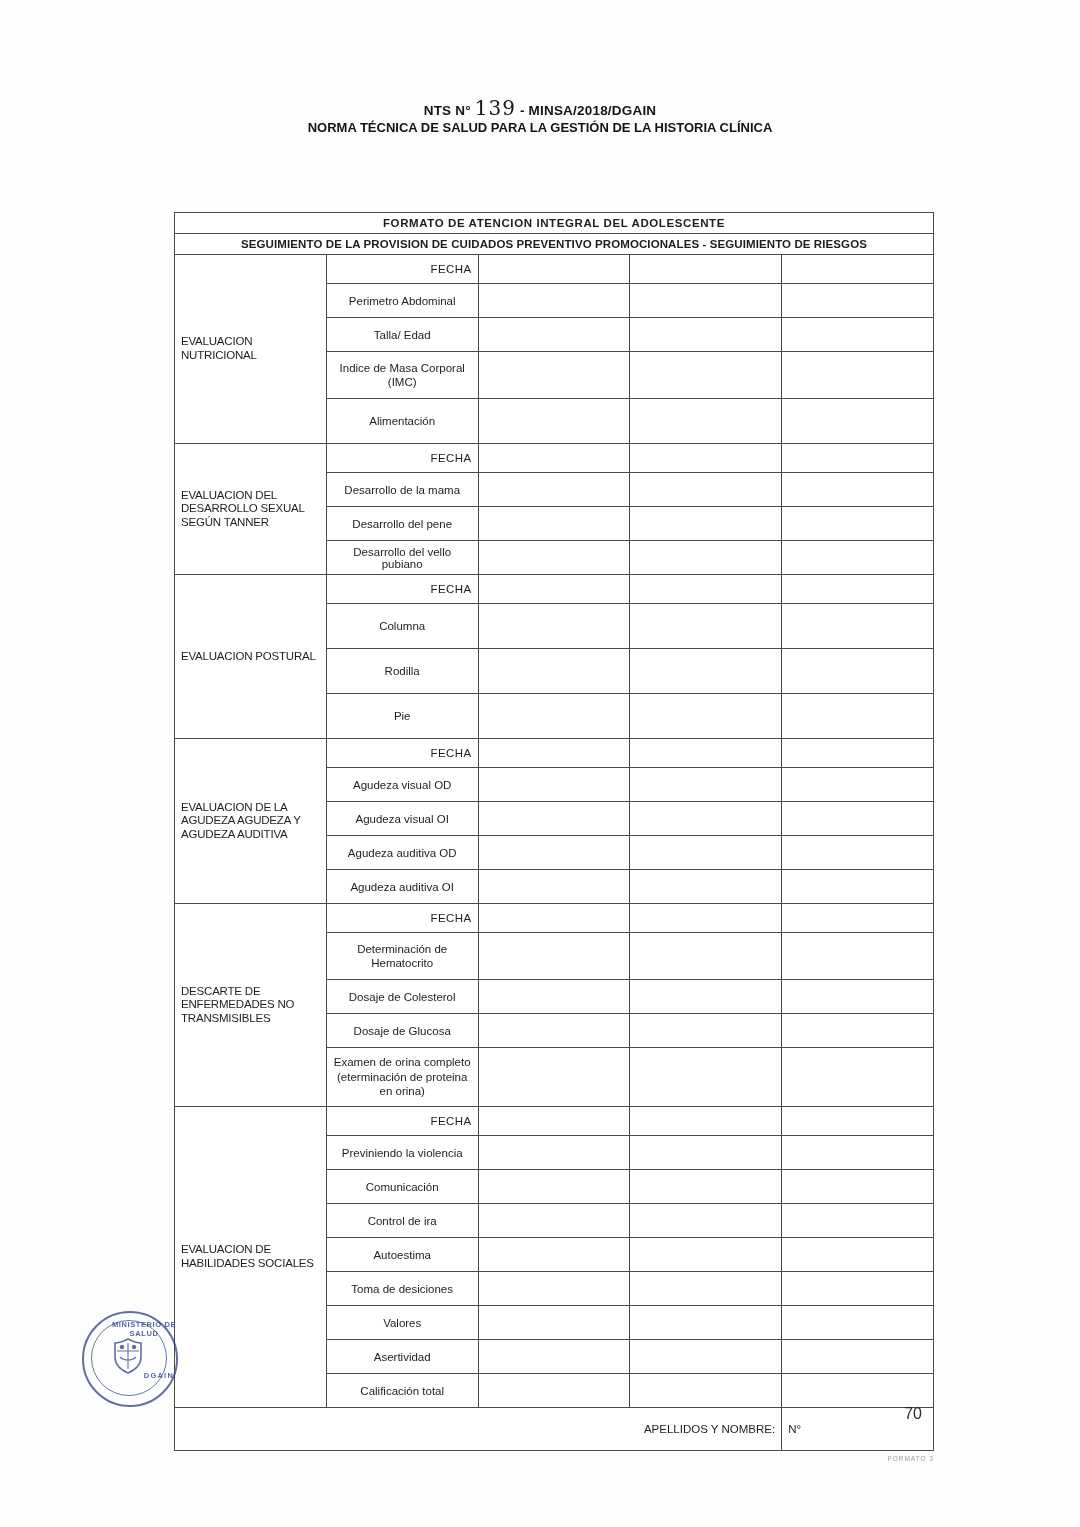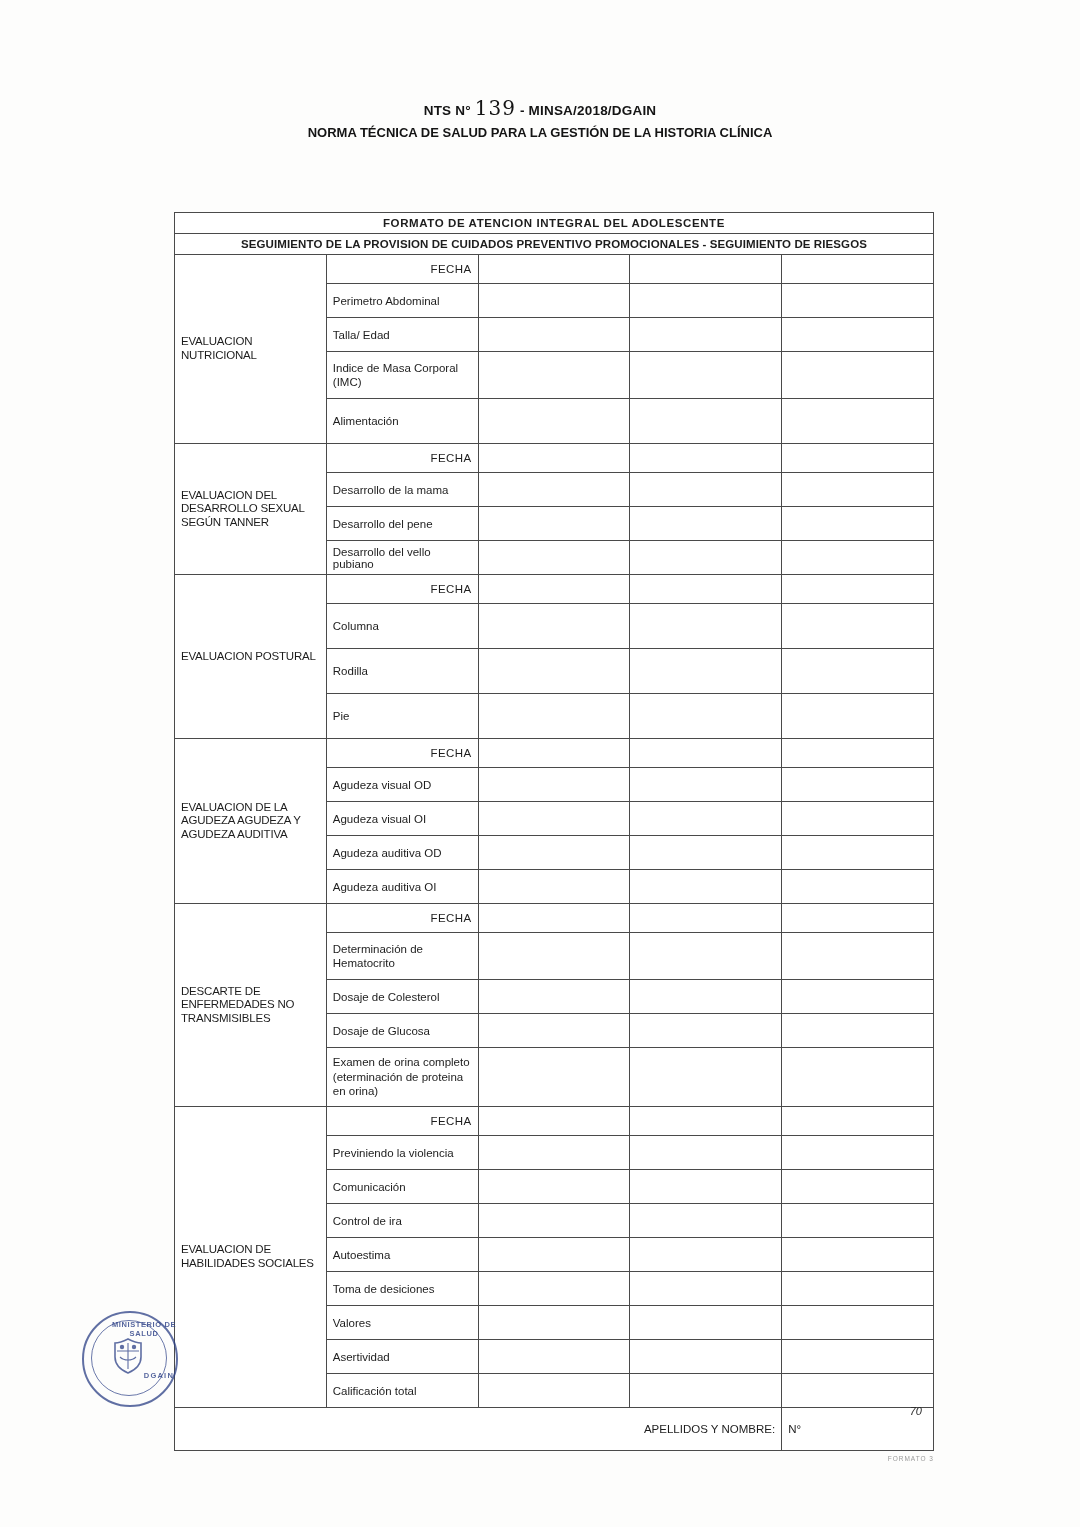--- a/index.html
+++ b/index.html
@@ -36,21 +36,20 @@
   }
   .header-line1 .handwritten {
     font-family: "DejaVu Serif", serif;
     font-size: 20px;
     font-weight: normal;
     letter-spacing: 1px;
   }
   .header-line2 {
     font-size: 13px;
     font-weight: bold;
-    margin-top: 5px;
     color: #141414;
   }
 
   .form-wrap {
     position: absolute;
     left: 174px;
     top: 212px;
     width: 760px;
   }
   table.form {
@@ -87,20 +86,21 @@
     font-size: 10.8px;
     line-height: 1.18;
     vertical-align: top;
     padding-top: 7px;
     letter-spacing: -0.2px;
     background: #f4f4f2;
   }
   td.label {
     width: 185px;
     background: #ffffff;
+    text-align: center;
   }
   td.fecha {
     width: 185px;
     text-align: right;
     font-size: 11.8px;
     letter-spacing: 0.4px;
     background: #f2f2f0;
     padding-right: 7px;
   }
   td.blank {
@@ -200,23 +200,22 @@
     left: 30px; top: 26px;
     width: 32px; height: 38px;
     color: #2b3f86;
     opacity: 0.75;
   }
 
   .page-number {
     position: absolute;
     right: 158px;
     top: 1405px;
-    font-size: 11px;
+    font-size: 16px;
     color: #2a2a2a;
-    font-style: italic;
   }
 </style>
 </head>
 <body>
 
 <div class="page">
 
   <div class="header">
     <div class="header-line1">
       <span>NTS N°</span>

